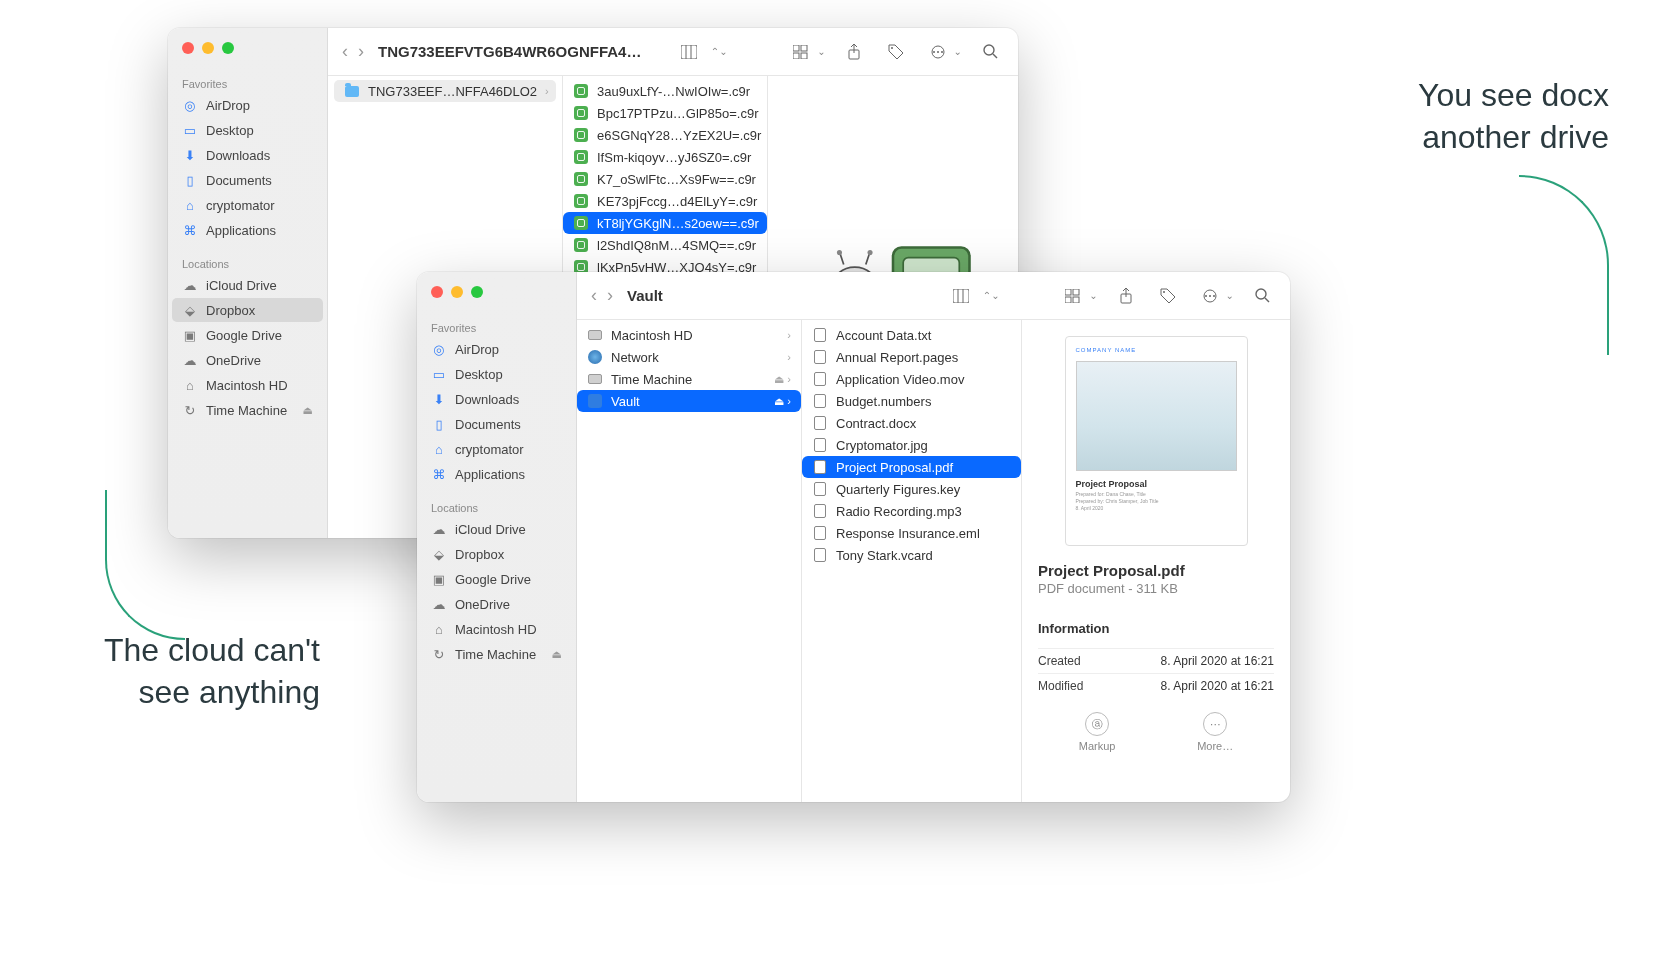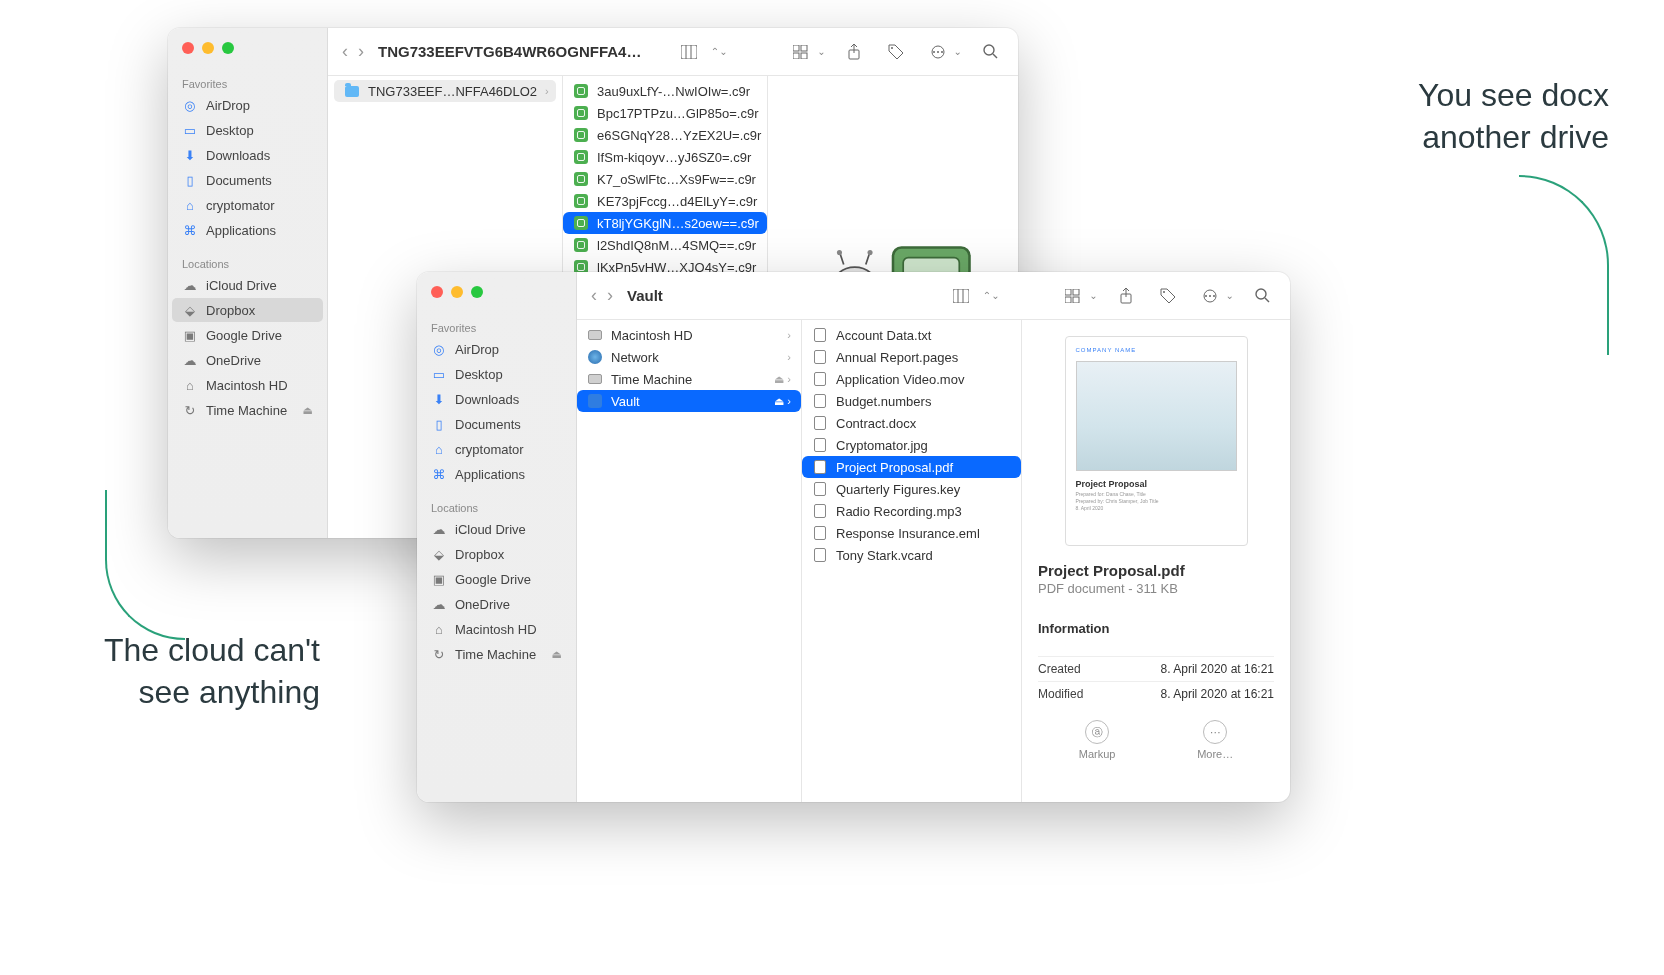--- a/index.html
+++ b/index.html
@@ -117,21 +117,21 @@
     .preview-card {
       margin: 0 auto 16px; width: 183px; height: 210px;
       border: 1px solid #ddd; border-radius: 4px; background:#fff;
       padding: 10px; font-size: 7px; color:#666;
     }
     .preview-card .hdr { color:#3b82f6; font-size:6px; letter-spacing:1px; }
     .preview-card .illus { height:110px; margin:8px 0; background: linear-gradient(180deg,#e8f0f5 0%, #d2e4eb 60%, #c0d6de 100%); border:1px solid #ccc; }
     .info-block { font-size: 13px; color:#333; }
     .info-title { font-weight:700; font-size:15px; margin-bottom: 2px; }
     .info-sub { color:#888; margin-bottom:25px; }
-    .info-head { font-weight:600; margin-bottom:20px; }
+    .info-head { font-weight:600; margin-bottom:12px; }
     .info-row { display:flex; justify-content:space-between; padding:5px 0; border-top:1px solid #eee; font-size:12px; }
     .info-row .k { color:#404040; }
     .action-row { display:flex; justify-content:space-around; margin-top:14px; }
     .action { text-align:center; color:#888; font-size:11px; }
     .action .circ { width:24px;height:24px;border:1px solid #bbb;border-radius:50%; margin:0 auto 4px; display:flex;align-items:center;justify-content:center; }
 
     
     .ic-folder { width:14px;height:11px;background:#62b8f6;border-radius:2px;position:relative; }
     .ic-folder::before{content:"";position:absolute;top:-3px;left:0;width:6px;height:3px;background:#62b8f6;border-radius:2px 2px 0 0;}
     .ic-doc { width:12px;height:14px;background:#fff;border:1px solid #888;border-radius:2px; }

